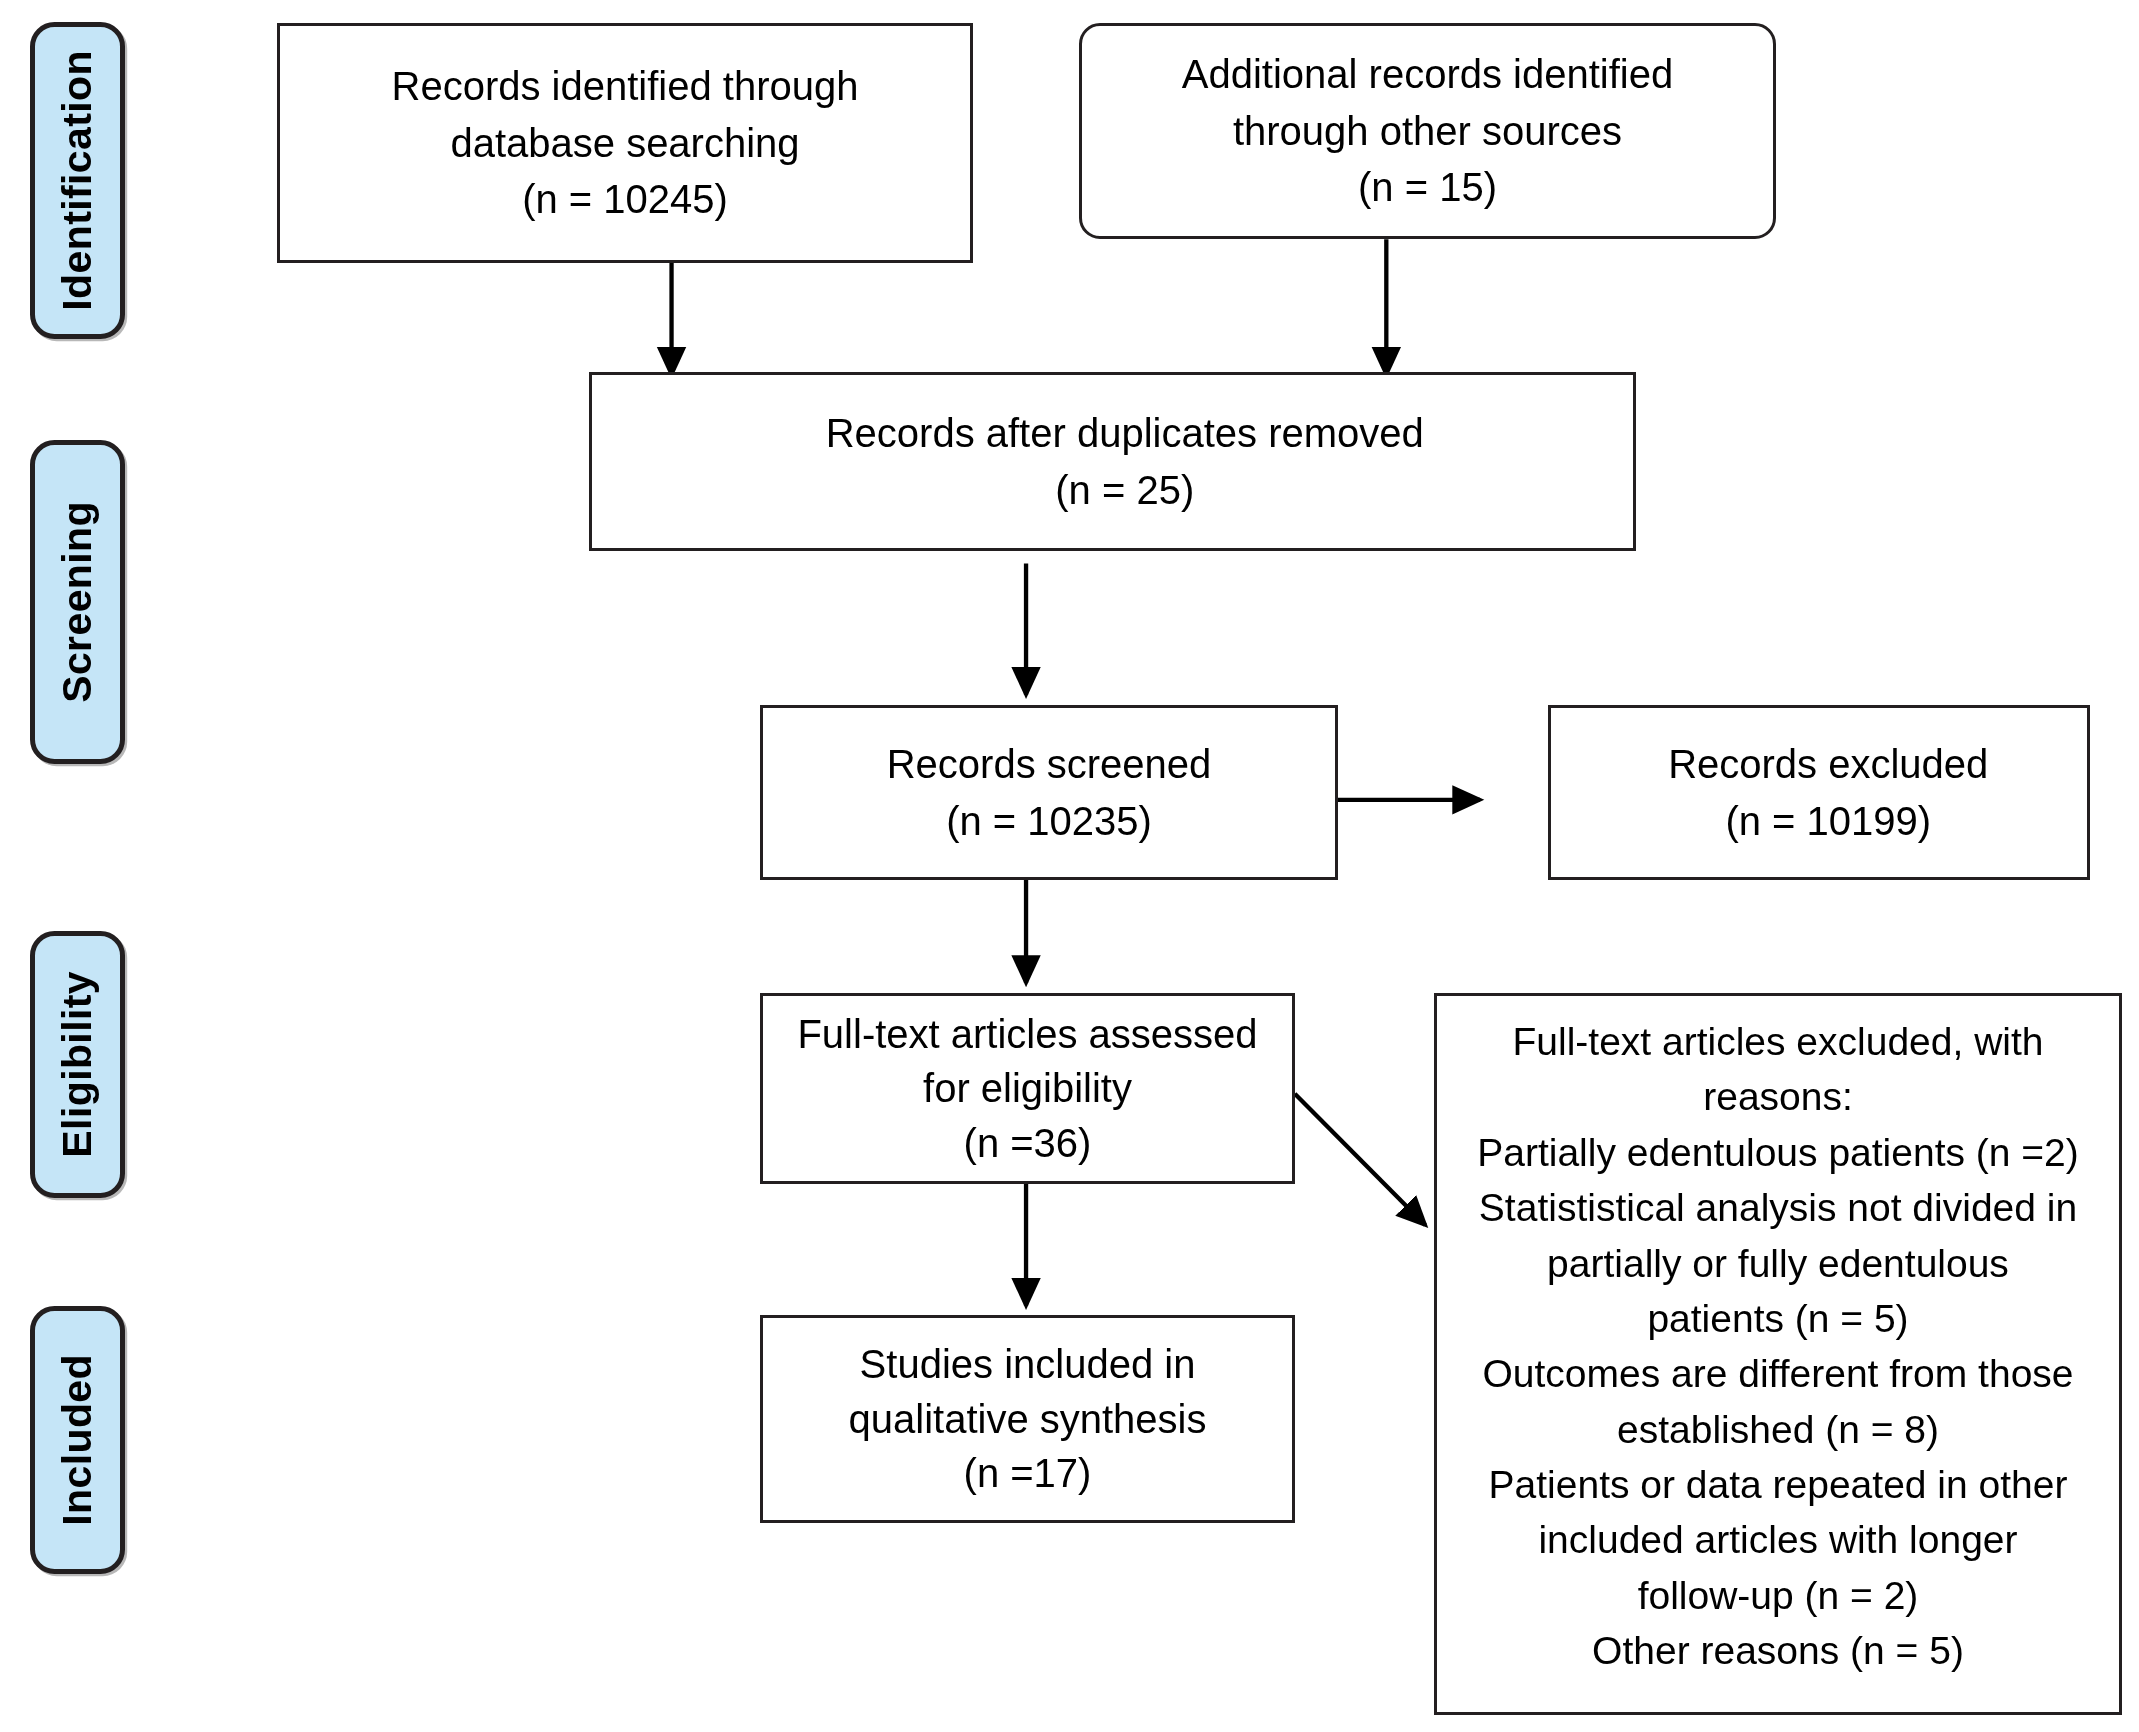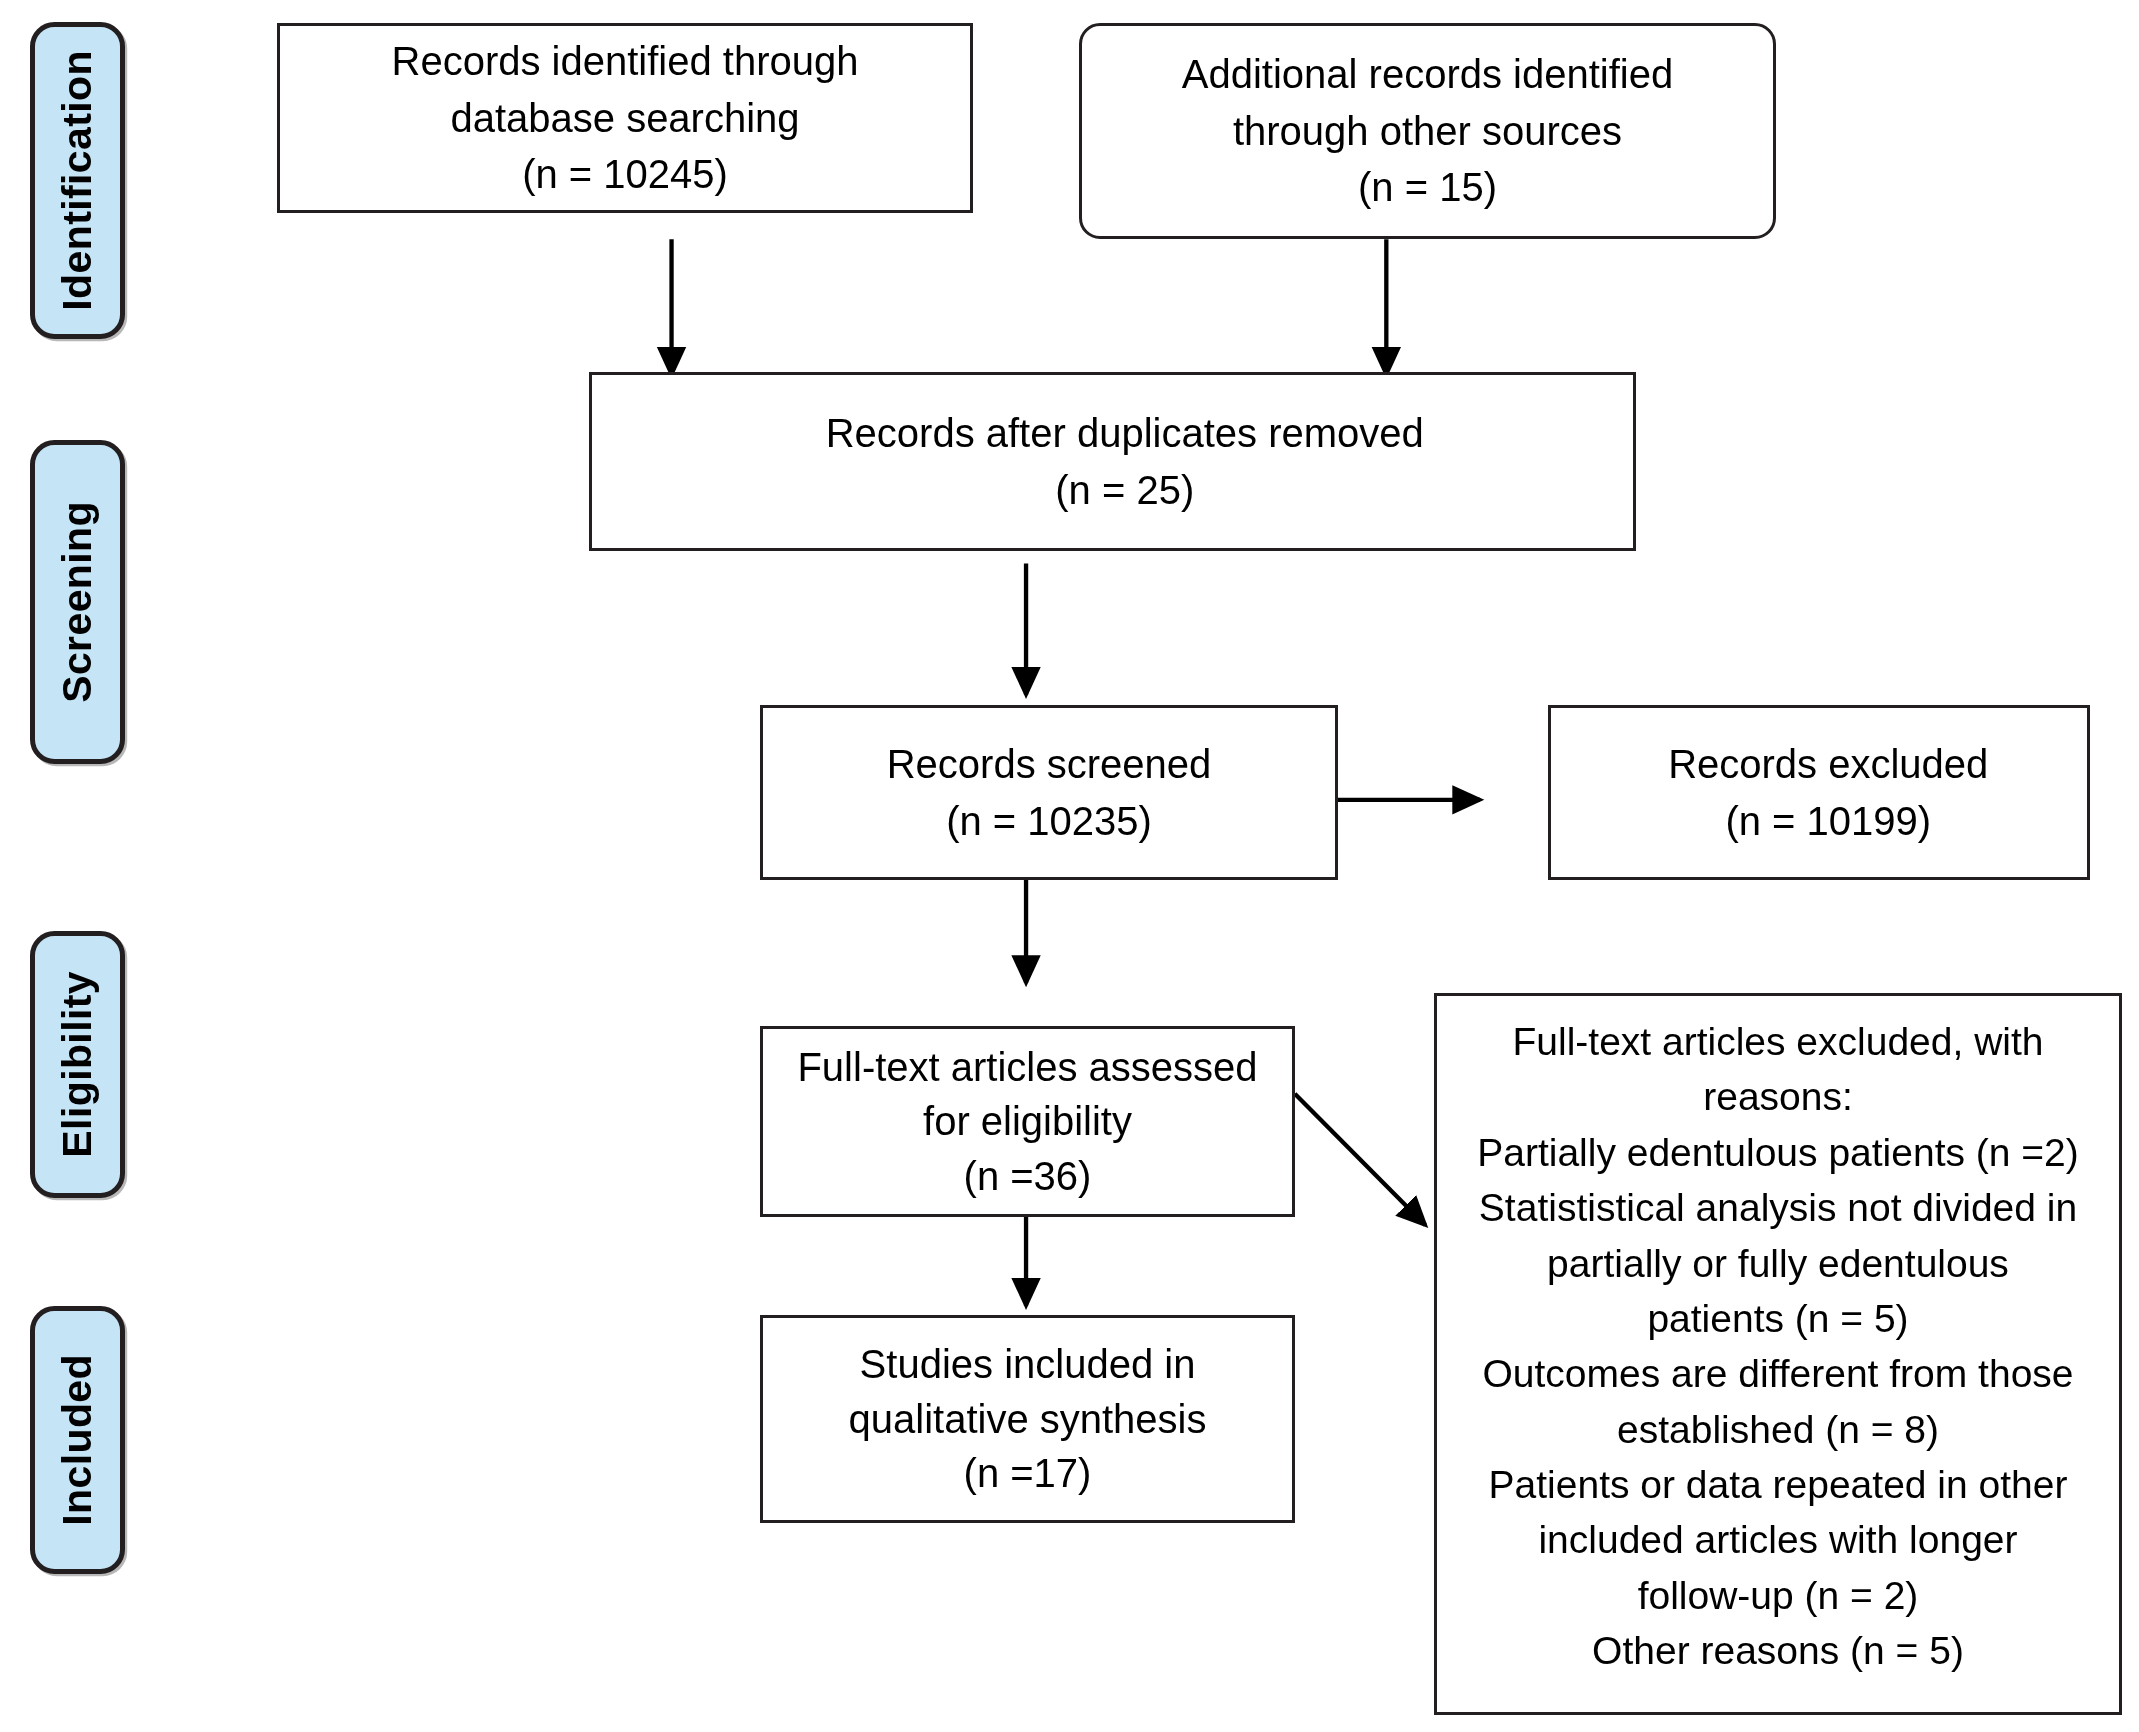--- a/index.html
+++ b/index.html
@@ -119,21 +119,21 @@
   </div>
 
   <div class="stage-pill" style="left:30px; top:931px; width:95px; height:267px;">
     <span class="vtext">Eligibility</span>
   </div>
 
   <div class="stage-pill" style="left:30px; top:1306px; width:95px; height:268px;">
     <span class="vtext">Included</span>
   </div>
 
-  <div class="flow-box" style="left:277px; top:23px; width:696px; height:190px;">
+  <div class="flow-box" style="left:277px; top:23px; width:696px; height:240px;">
     <span class="btext">Records identified through
 database searching
 (n = 10245)</span>
   </div>
 
   <div class="flow-box" style="left:1079px; top:23px; width:697px; height:216px;border-radius:21px;">
     <span class="btext">Additional records identified
 through other sources
 (n = 15)</span>
   </div>
@@ -146,21 +146,21 @@
   <div class="flow-box" style="left:760px; top:705px; width:578px; height:175px;">
     <span class="btext">Records screened
 (n = 10235)</span>
   </div>
 
   <div class="flow-box" style="left:1548px; top:705px; width:542px; height:175px;padding-left:30px;">
     <span class="btext">Records excluded
 (n = 10199)</span>
   </div>
 
-  <div class="flow-box tight" style="left:760px; top:1026px; width:535px; height:191px;">
+  <div class="flow-box tight" style="left:760px; top:993px; width:535px; height:191px;">
     <span class="btext">Full-text articles assessed
 for eligibility
 (n =36)</span>
   </div>
 
   <div class="flow-box reasons" style="left:1434px; top:993px; width:688px; height:722px;">
     <span class="btext">Full-text articles excluded, with
 reasons:
 Partially edentulous patients (n =2)
 Statististical analysis not divided in

